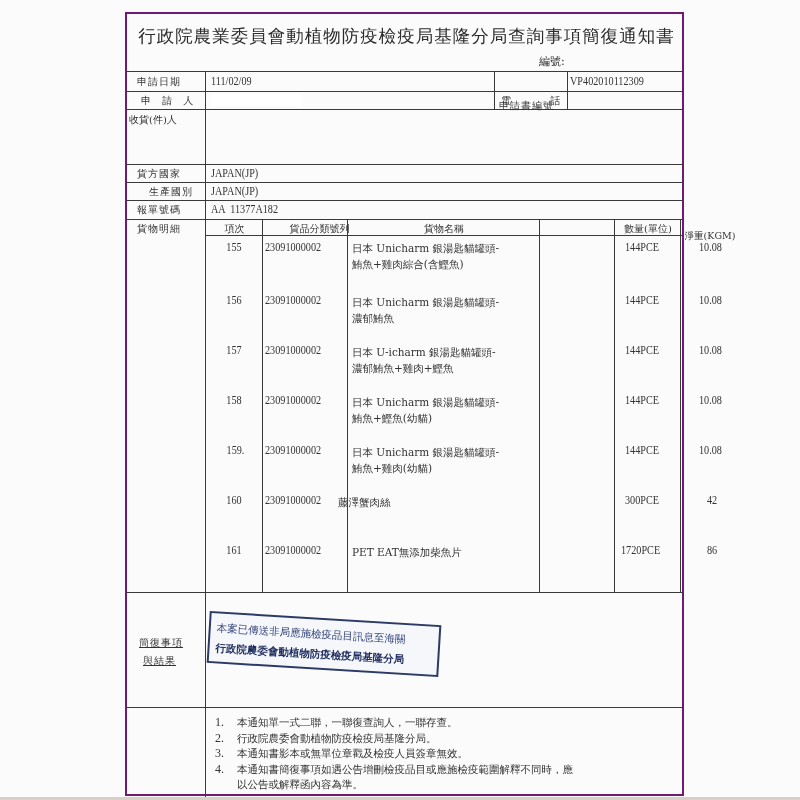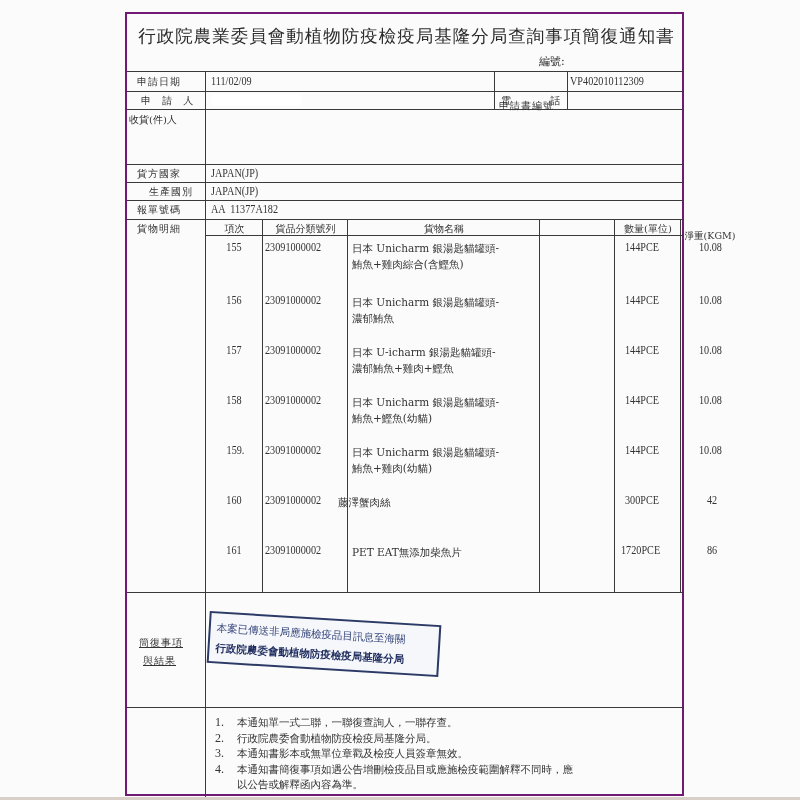--- a/index.html
+++ b/index.html
@@ -76,21 +76,21 @@
     <div class="val" style="left:84px;top:152px;">JAPAN(JP)</div>
 
     <div class="lbl" style="left:10px;top:171px;margin-left:12px;">生產國別</div>
     <div class="val" style="left:84px;top:170px;">JAPAN(JP)</div>
 
     <div class="lbl" style="left:10px;top:189px;">報單號碼</div>
     <div class="val" style="left:84px;top:188px;white-space:pre;">AA  11377A182</div>
 
     <div class="lbl" style="left:10px;top:208px;">貨物明細</div>
     <div class="th" style="left:80px;width:55px;top:208px;">項次</div>
-    <div class="th" style="left:137px;width:83px;top:208px;">貨品分類號列</div>
+    <div class="th" style="left:137px;width:83px;top:208px;padding-left:14px;">貨品分類號列</div>
     <div class="th" style="left:222px;width:190px;top:208px;">貨物名稱</div>
     <div class="th" style="left:489px;width:64px;top:208px;">數量(單位)</div>
     <div class="th" style="left:555px;width:56px;top:208px;font-size:9.5px;margin-top:8px;">淨重(KGM)</div>
 
     <div>
       <div class="cell num" style="left:98px;top:226px;">155</div>
       <div class="cell num" style="left:138px;top:226px;transform-origin:left;">23091000002</div>
       <div class="name" style="left:225px;top:226px;"><span>日本 Unicharm 銀湯匙貓罐頭-</span><br><span>鮪魚+雞肉綜合(含鰹魚)</span></div>
       <div class="cell num" style="left:498px;top:226px;transform-origin:left;">144PCE</div>
       <div class="cell num" style="left:572px;top:226px;transform-origin:left;">10.08</div>

